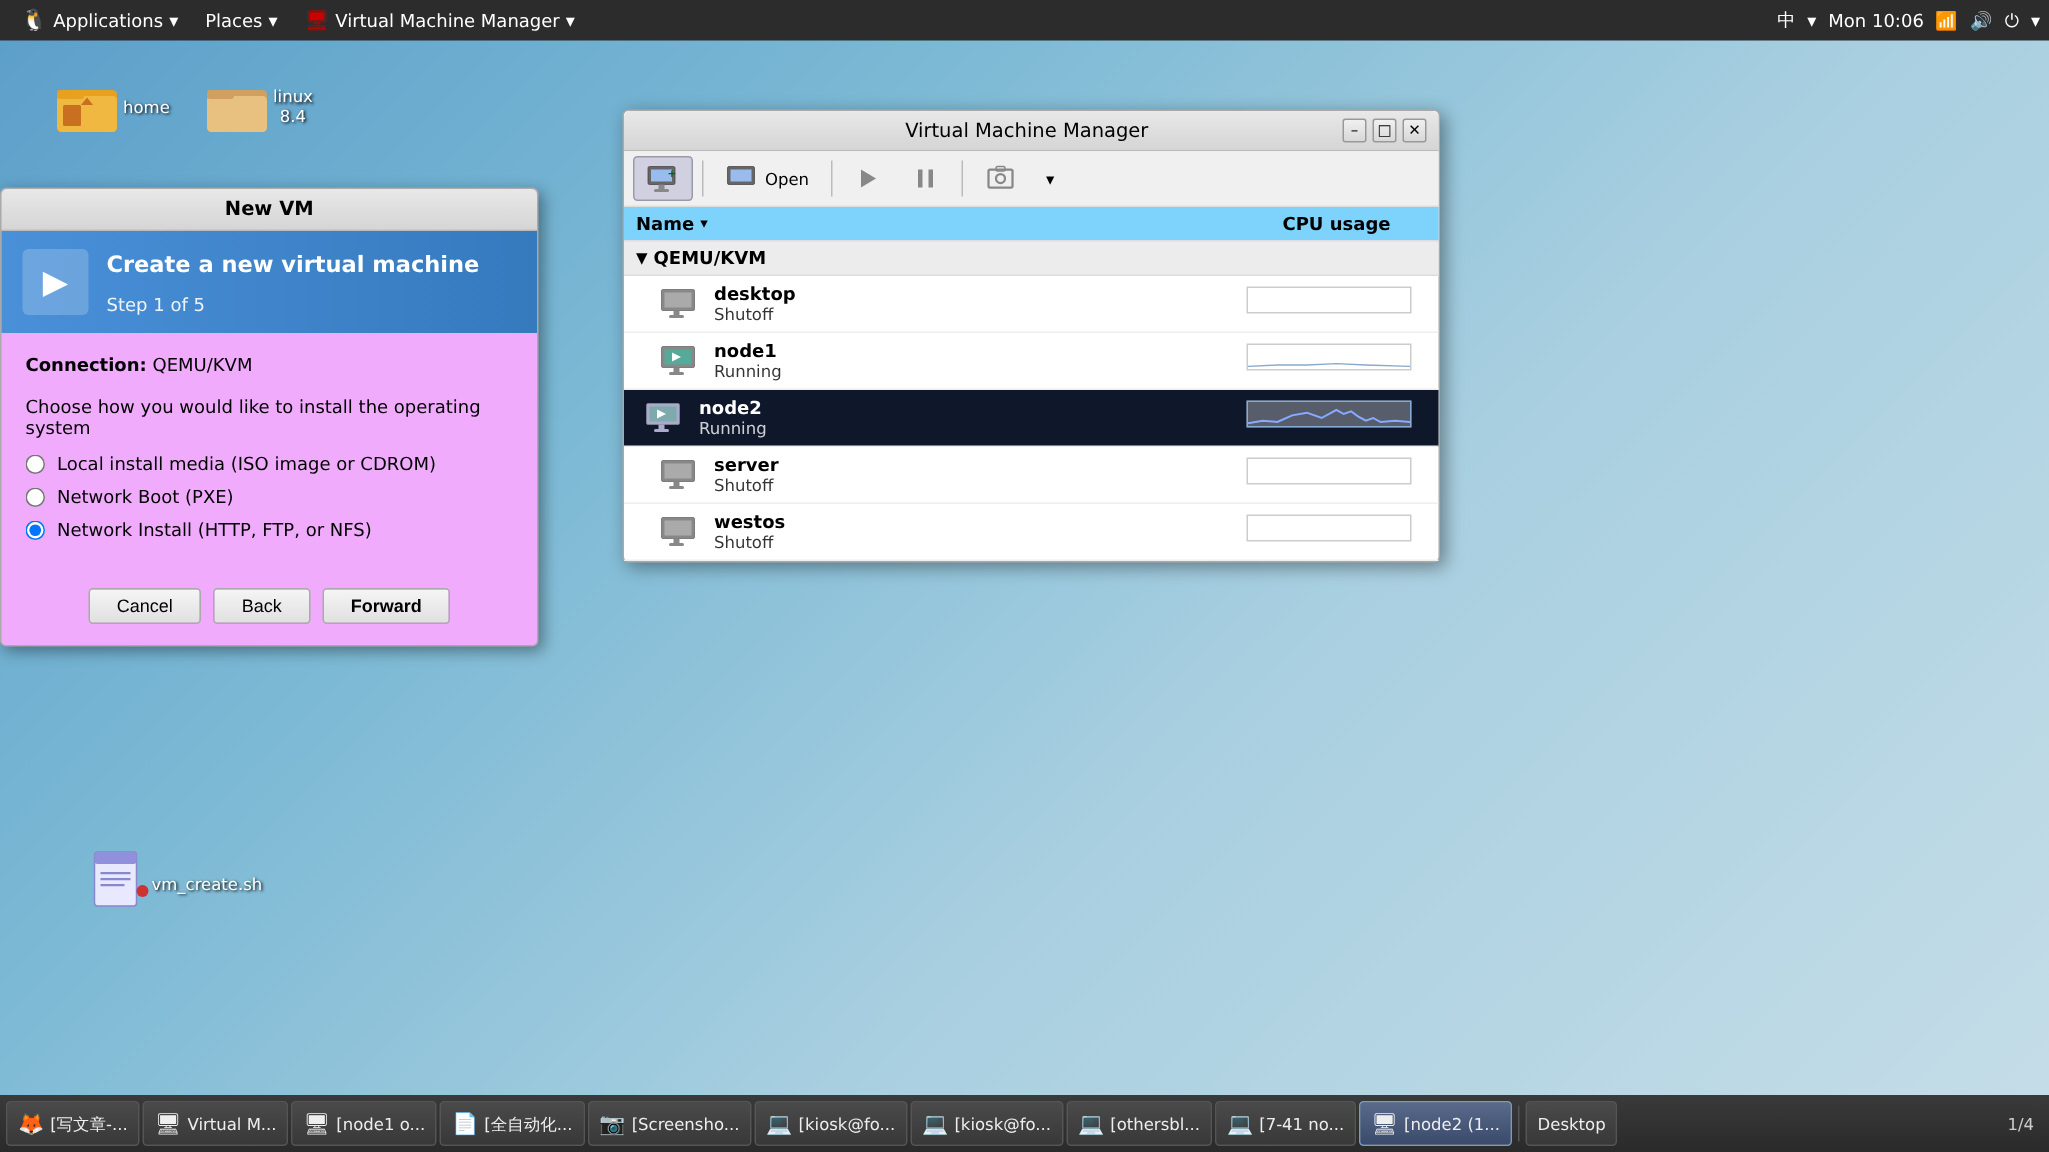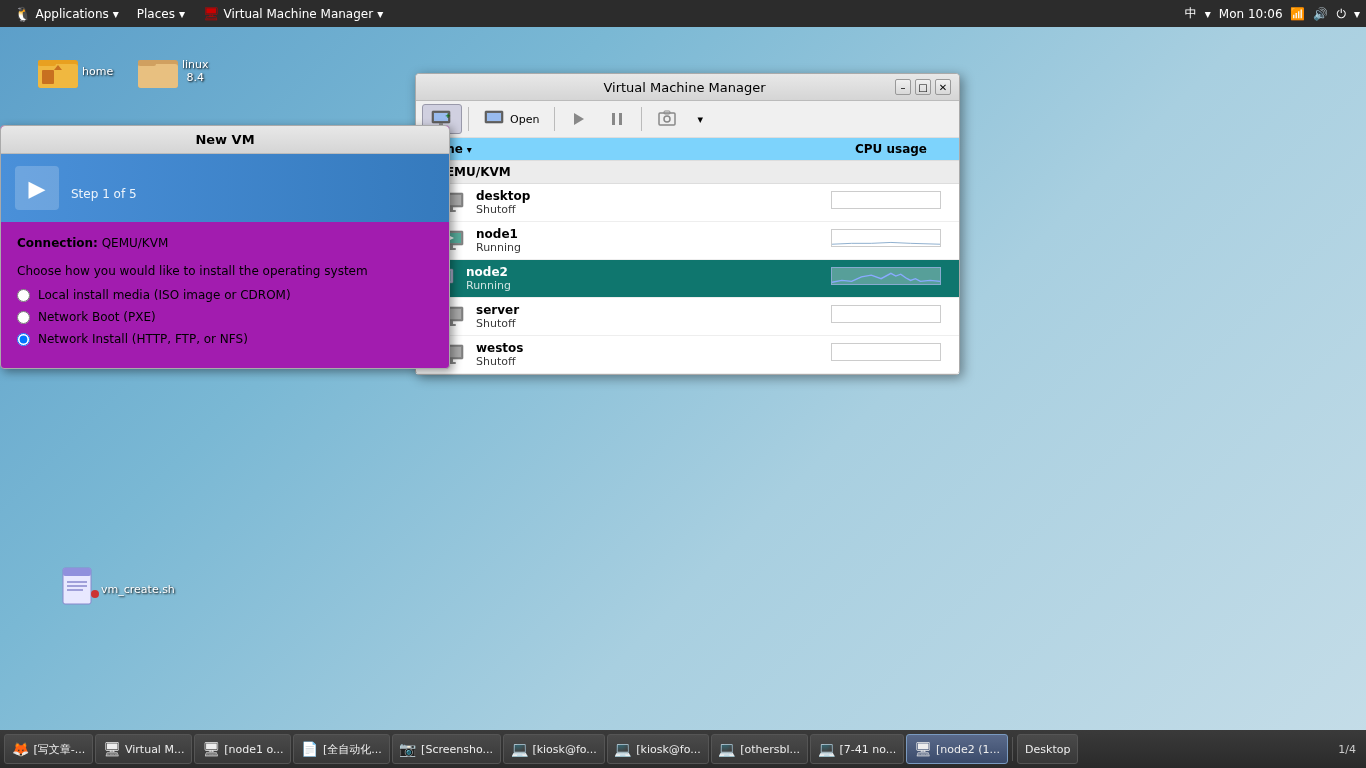--- a/index.html
+++ b/index.html
@@ -55,22 +55,22 @@
       font-size: 11px;
       text-align: center;
       text-shadow: 1px 1px 2px #000;
       margin-top: 2px;
     }
 
     
     .new-vm-dialog {
       position: absolute;
       top: 125px; left: 0px;
-      width: 450px;
-      background: #a21caf;
+      width: 359px;
+      background: #f0abfc;
       border: 1px solid #aaa;
       border-radius: 4px;
       box-shadow: 3px 3px 10px rgba(0,0,0,0.4);
       z-index: 50;
     }
     .new-vm-title-bar {
       background: linear-gradient(to bottom, #e8e8e8, #d5d5d5);
       padding: 6px 10px;
       font-size: 13px;
       font-weight: bold;
@@ -199,21 +199,21 @@
       cursor: pointer;
     }
     .vmm-group-arrow { margin-right: 4px; font-size: 10px; }
 
     .vmm-vm-row {
       display: flex; align-items: center;
       padding: 5px 8px 5px 24px;
       border-bottom: 1px solid #eee;
       cursor: pointer;
     }
-    .vmm-vm-row.selected { background: #0f766e; color: #fff; padding-left: 14px; }
+    .vmm-vm-row.selected { background: #0f172a; color: #fff; padding-left: 14px; }
     .vmm-vm-row .vm-info { flex: 1; display: flex; align-items: center; gap: 8px; }
     .vmm-vm-row .vm-name-block { display: flex; flex-direction: column; }
     .vmm-vm-row .vm-name { font-size: 12px; font-weight: bold; }
     .vmm-vm-row .vm-status { font-size: 11px; opacity: 0.8; }
     .vmm-vm-row .vm-cpu { width: 120px; height: 24px; }
 
     
     .cpu-bar {
       width: 110px; height: 18px;
       border: 1px solid #ccc;
@@ -332,40 +332,46 @@
 
 <div class="new-vm-dialog">
   <div class="new-vm-title-bar">
     <span>New VM</span>
   </div>
   <div class="new-vm-header">
     <div class="new-vm-header-icon">
       <span style="font-size:22px;">▶</span>
     </div>
     <div class="new-vm-header-text">
+      <div class="title">Create a new virtual machine</div>
       <div class="subtitle">Step 1 of 5</div>
     </div>
   </div>
   <div class="new-vm-body">
     <div class="new-vm-connection">
       <strong>Connection:</strong>&nbsp;<span>QEMU/KVM</span>
     </div>
     <div class="new-vm-choose-label">Choose how you would like to install the operating system</div>
     <div class="radio-option">
       <input type="radio" name="install_opt" id="opt1" style="">
       <label for="opt1">Local install media (ISO image or CDROM)</label>
     </div>
     <div class="radio-option">
       <input type="radio" name="install_opt" id="opt3" style="">
       <label for="opt3">Network Boot (PXE)</label>
     </div>
     <div class="radio-option">
       <input type="radio" name="install_opt" id="opt2" checked="" style="">
       <label for="opt2">Network Install (HTTP, FTP, or NFS)</label>
     </div>
+  </div>
+  <div class="new-vm-footer">
+    <button class="vm-btn">Cancel</button>
+    <button class="vm-btn">Back</button>
+    <button class="vm-btn" style="font-weight:bold;">Forward</button>
   </div>
 </div>
 
 <div class="vmm-window">
   <div class="vmm-title-bar">
     <div style="width:50px;"></div>
     <div class="vmm-title">Virtual Machine Manager</div>
     <div class="vmm-win-controls">
       <div class="wmm-btn">–</div>
       <div class="wmm-btn">□</div>

